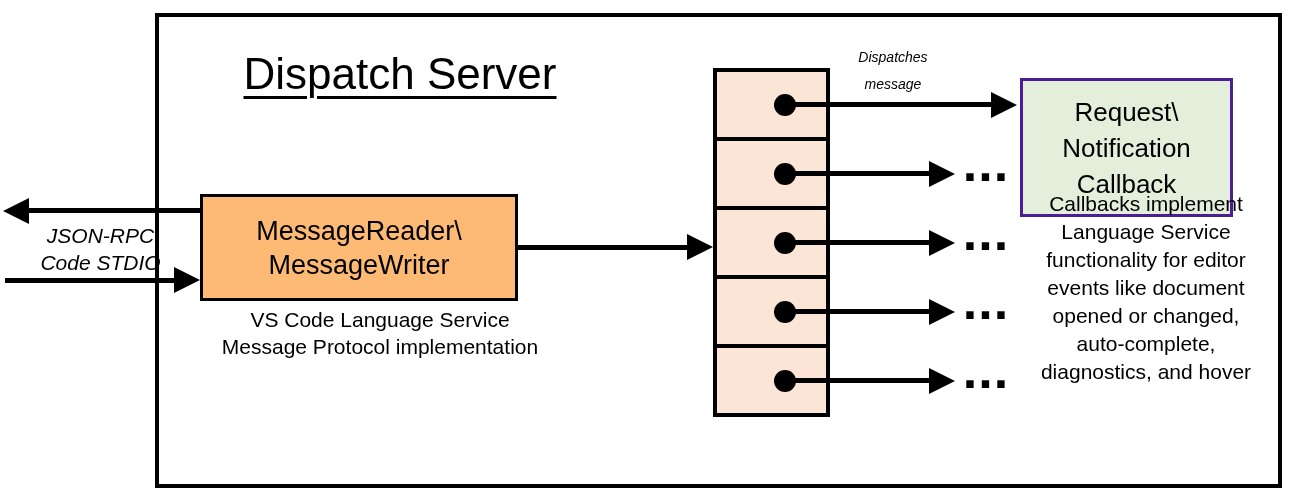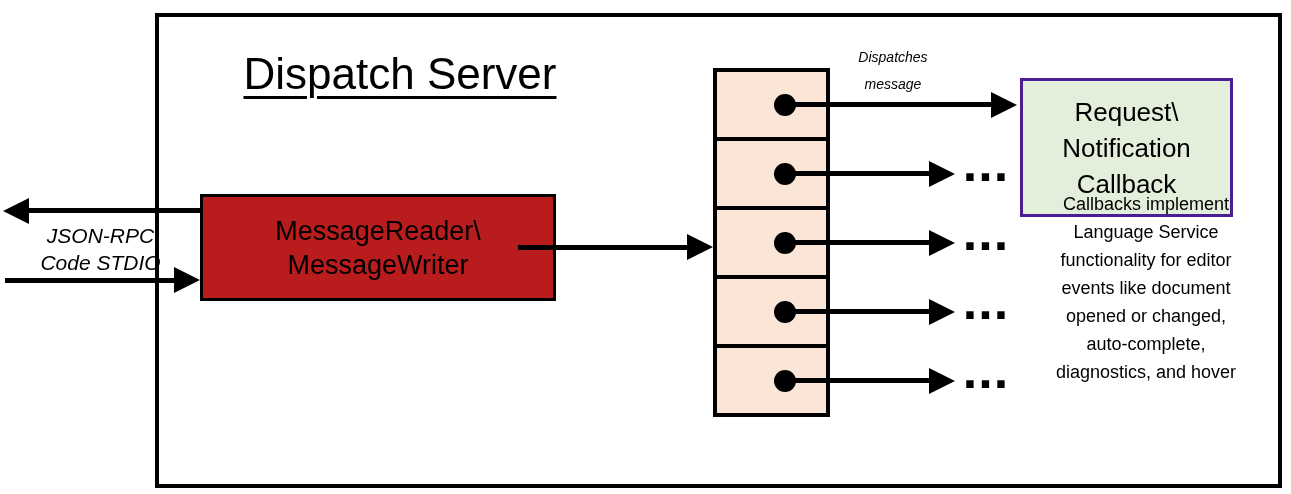--- a/index.html
+++ b/index.html
@@ -25,21 +25,21 @@
   .head-l{width:0;height:0;border-top:13px solid transparent;border-bottom:13px solid transparent;border-right:26px solid #000;}
 
   
   .out-line{left:26px;top:208px;width:174px;}
   .out-head{left:3px;top:198px;}
   .in-line{left:5px;top:278px;width:170px;}
   .in-head{left:174px;top:267px;}
   .io-label{left:8px;top:222px;width:185px;font-size:21px;line-height:27px;}
 
   
-  .reader-box{left:200px;top:194px;width:356px;height:107px;background:#b91c1c;border:3px solid #000;
+  .reader-box{left:200px;top:194px;width:318px;height:107px;background:#fdba74;border:3px solid #000;
               display:flex;align-items:center;justify-content:center;font-size:27px;line-height:34px;}
   .reader-caption{left:185px;top:306px;width:390px;font-size:21px;line-height:27px;}
 
   
   .lookup-line{left:518px;top:245px;width:171px;}
   .lookup-head{left:687px;top:234px;}
   .lookup-label{left:500px;top:158px;width:210px;font-size:21px;line-height:29px;}
 
   
   .dispatch-map{left:713px;top:68px;width:117px;display:flex;flex-direction:column;}
@@ -58,21 +58,21 @@
 
   .ellipsis{left:960px;width:52px;font-size:52px;font-weight:700;line-height:52px;text-align:center;letter-spacing:1px;}
   .e2{top:137px;} .e3{top:206px;} .e4{top:275px;} .e5{top:344px;}
 
   
   .dispatches-label{left:826px;top:44px;width:134px;font-size:14px;line-height:27px;}
 
   
   .callback-box{left:1020px;top:30px;width:213px;height:139px;background:#E3EFDA;border:3px solid #4c1d95;
                 display:flex;align-items:center;justify-content:center;font-size:26px;line-height:36px;margin-top:48px;}
-  .callback-note{left:1004px;top:190px;width:284px;font-size:18px;line-height:28px;}
+  .callback-note{left:1004px;top:190px;width:284px;font-size:21px;line-height:28px;}
 </style>
 </head>
 <body>
 
 <div id="stage">
 
   <div class="abs outer-box"></div>
 
   <div class="abs title">Dispatch Server</div>
 
@@ -80,20 +80,22 @@
   <div class="abs head-l out-head"></div>
   <div class="abs hline in-line"></div>
   <div class="abs head-r in-head"></div>
   <div class="abs io-label it center pre">JSON-RPC
 Code STDIO</div>
 
   <div class="abs reader-box">
     <span class="center pre">MessageReader\
 MessageWriter</span>
   </div>
+  <div class="abs reader-caption center pre">VS Code Language Service
+Message Protocol implementation</div>
 
   <div class="abs hline lookup-line"></div>
   <div class="abs head-r lookup-head"></div>
 
   <div class="abs dispatch-map">
     <div class="cell"></div>
     <div class="cell"></div>
     <div class="cell"></div>
     <div class="cell"></div>
     <div class="cell"></div>

